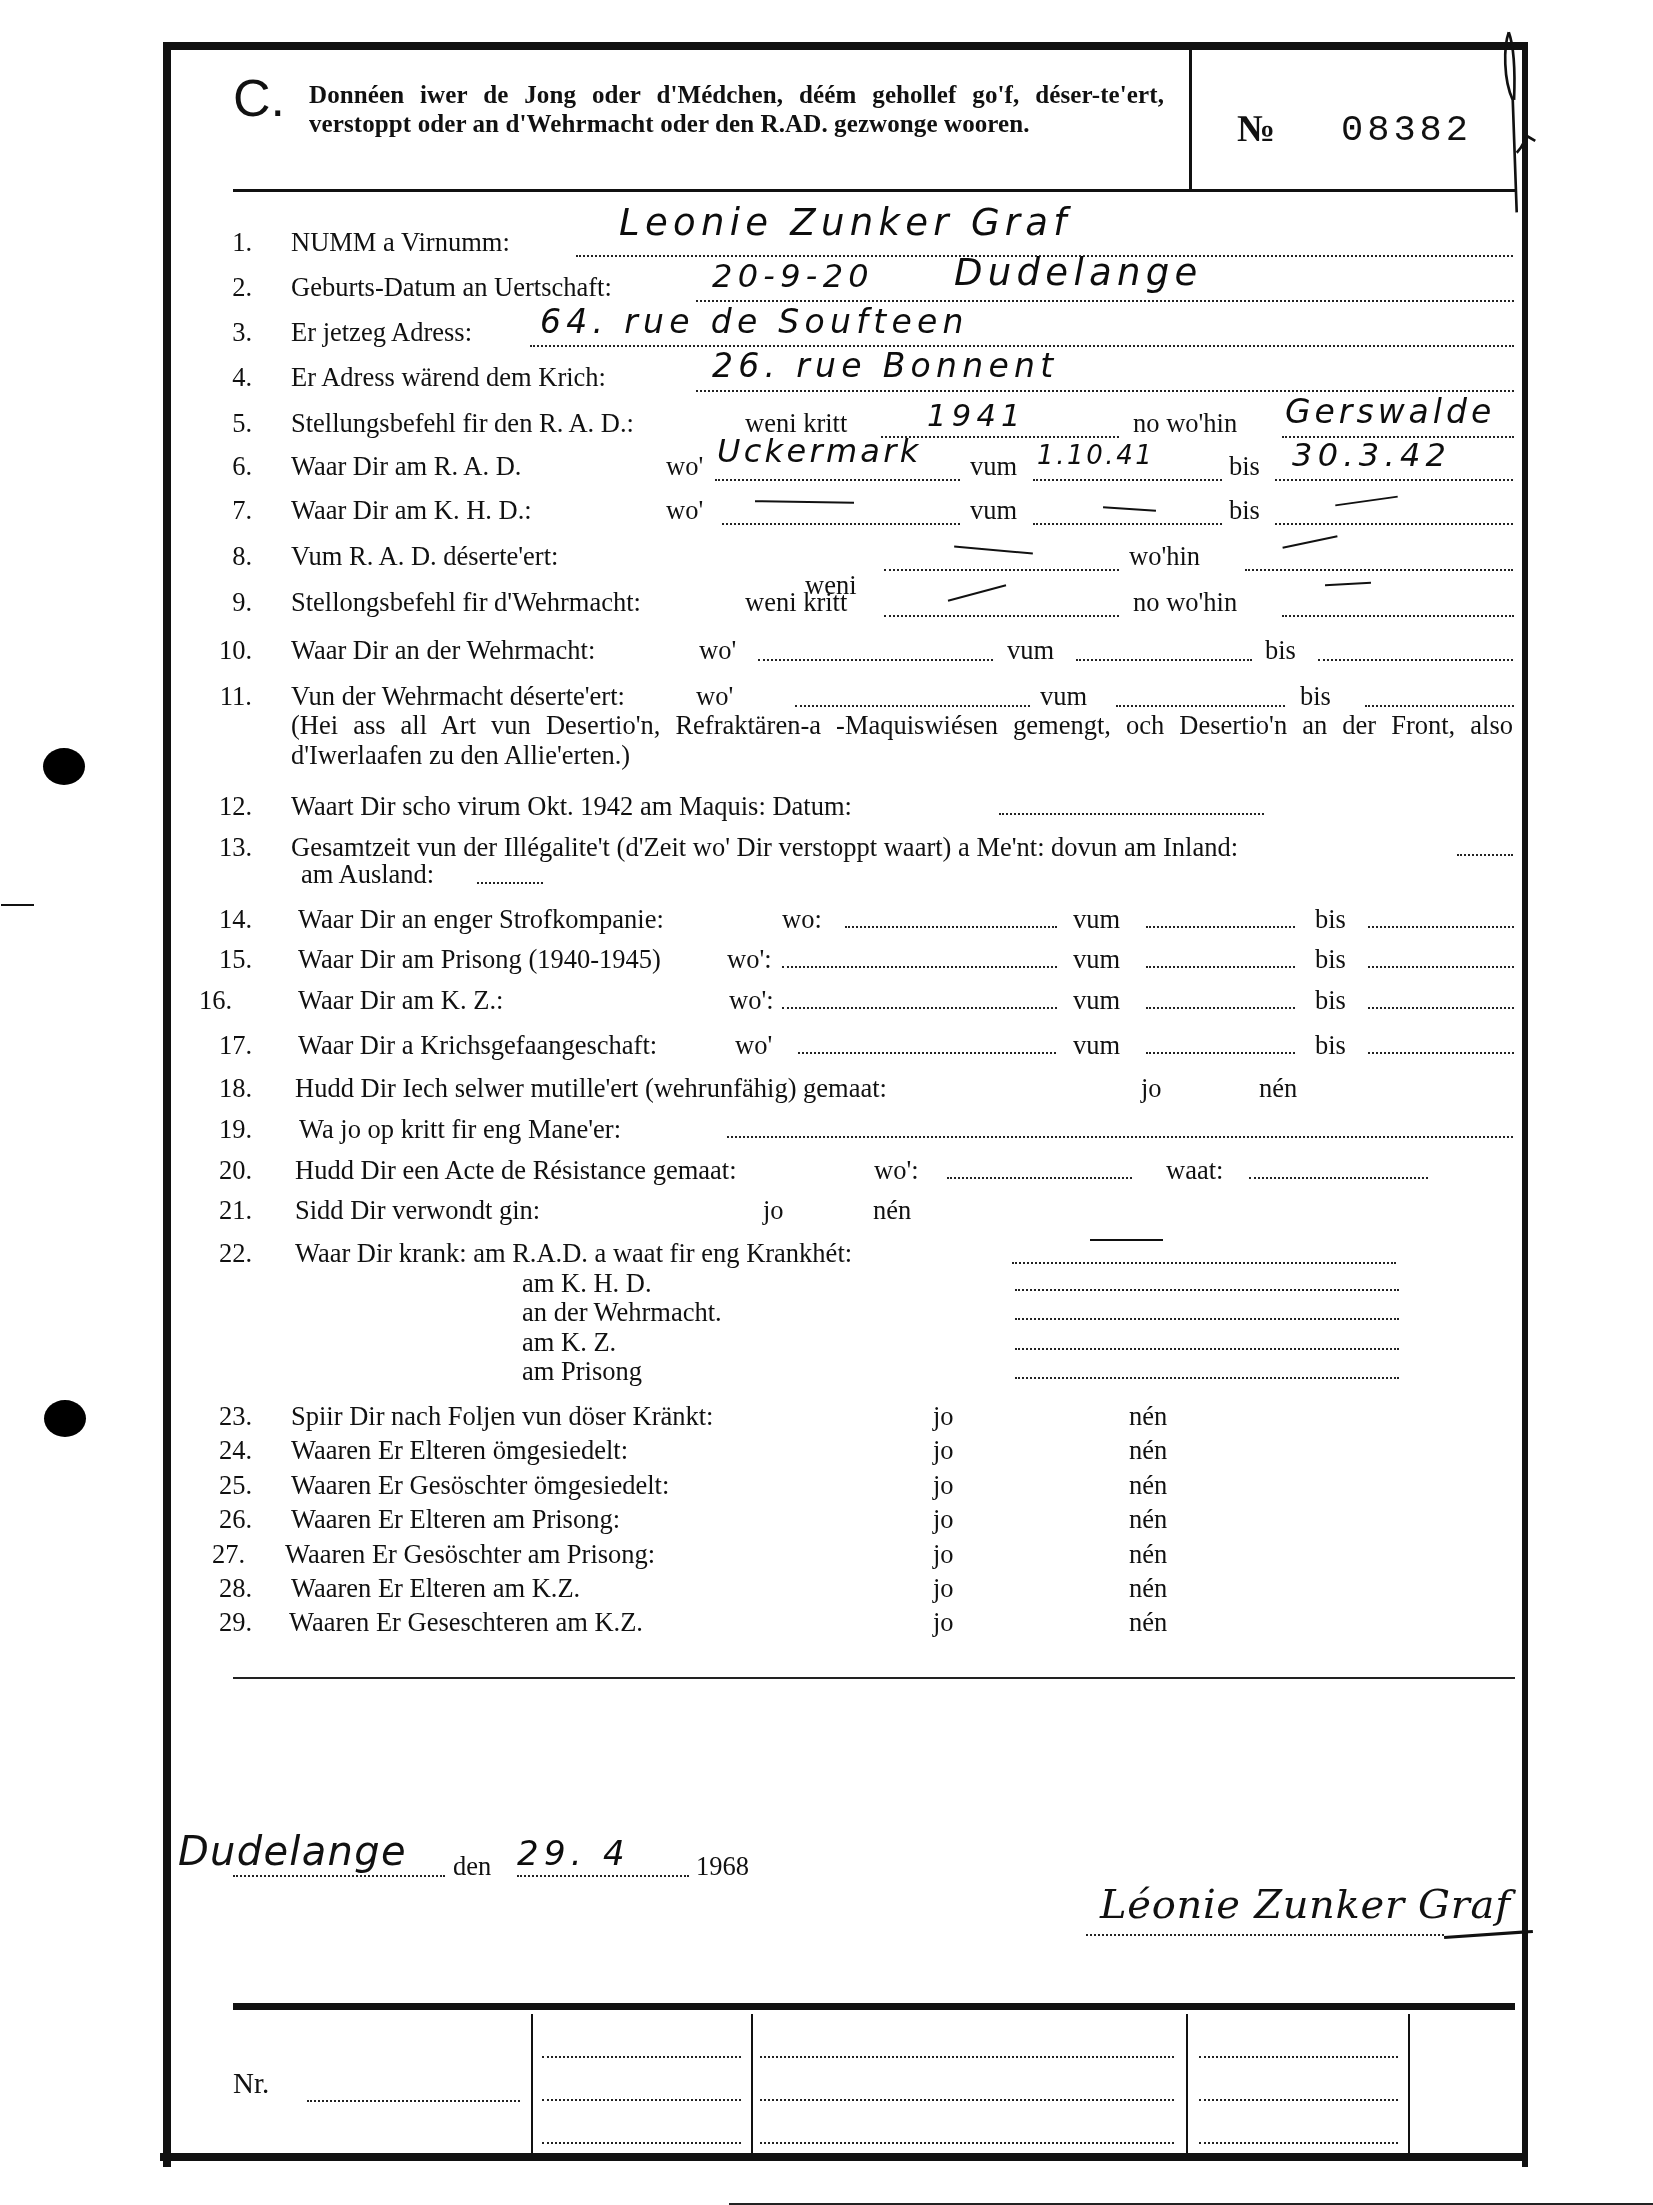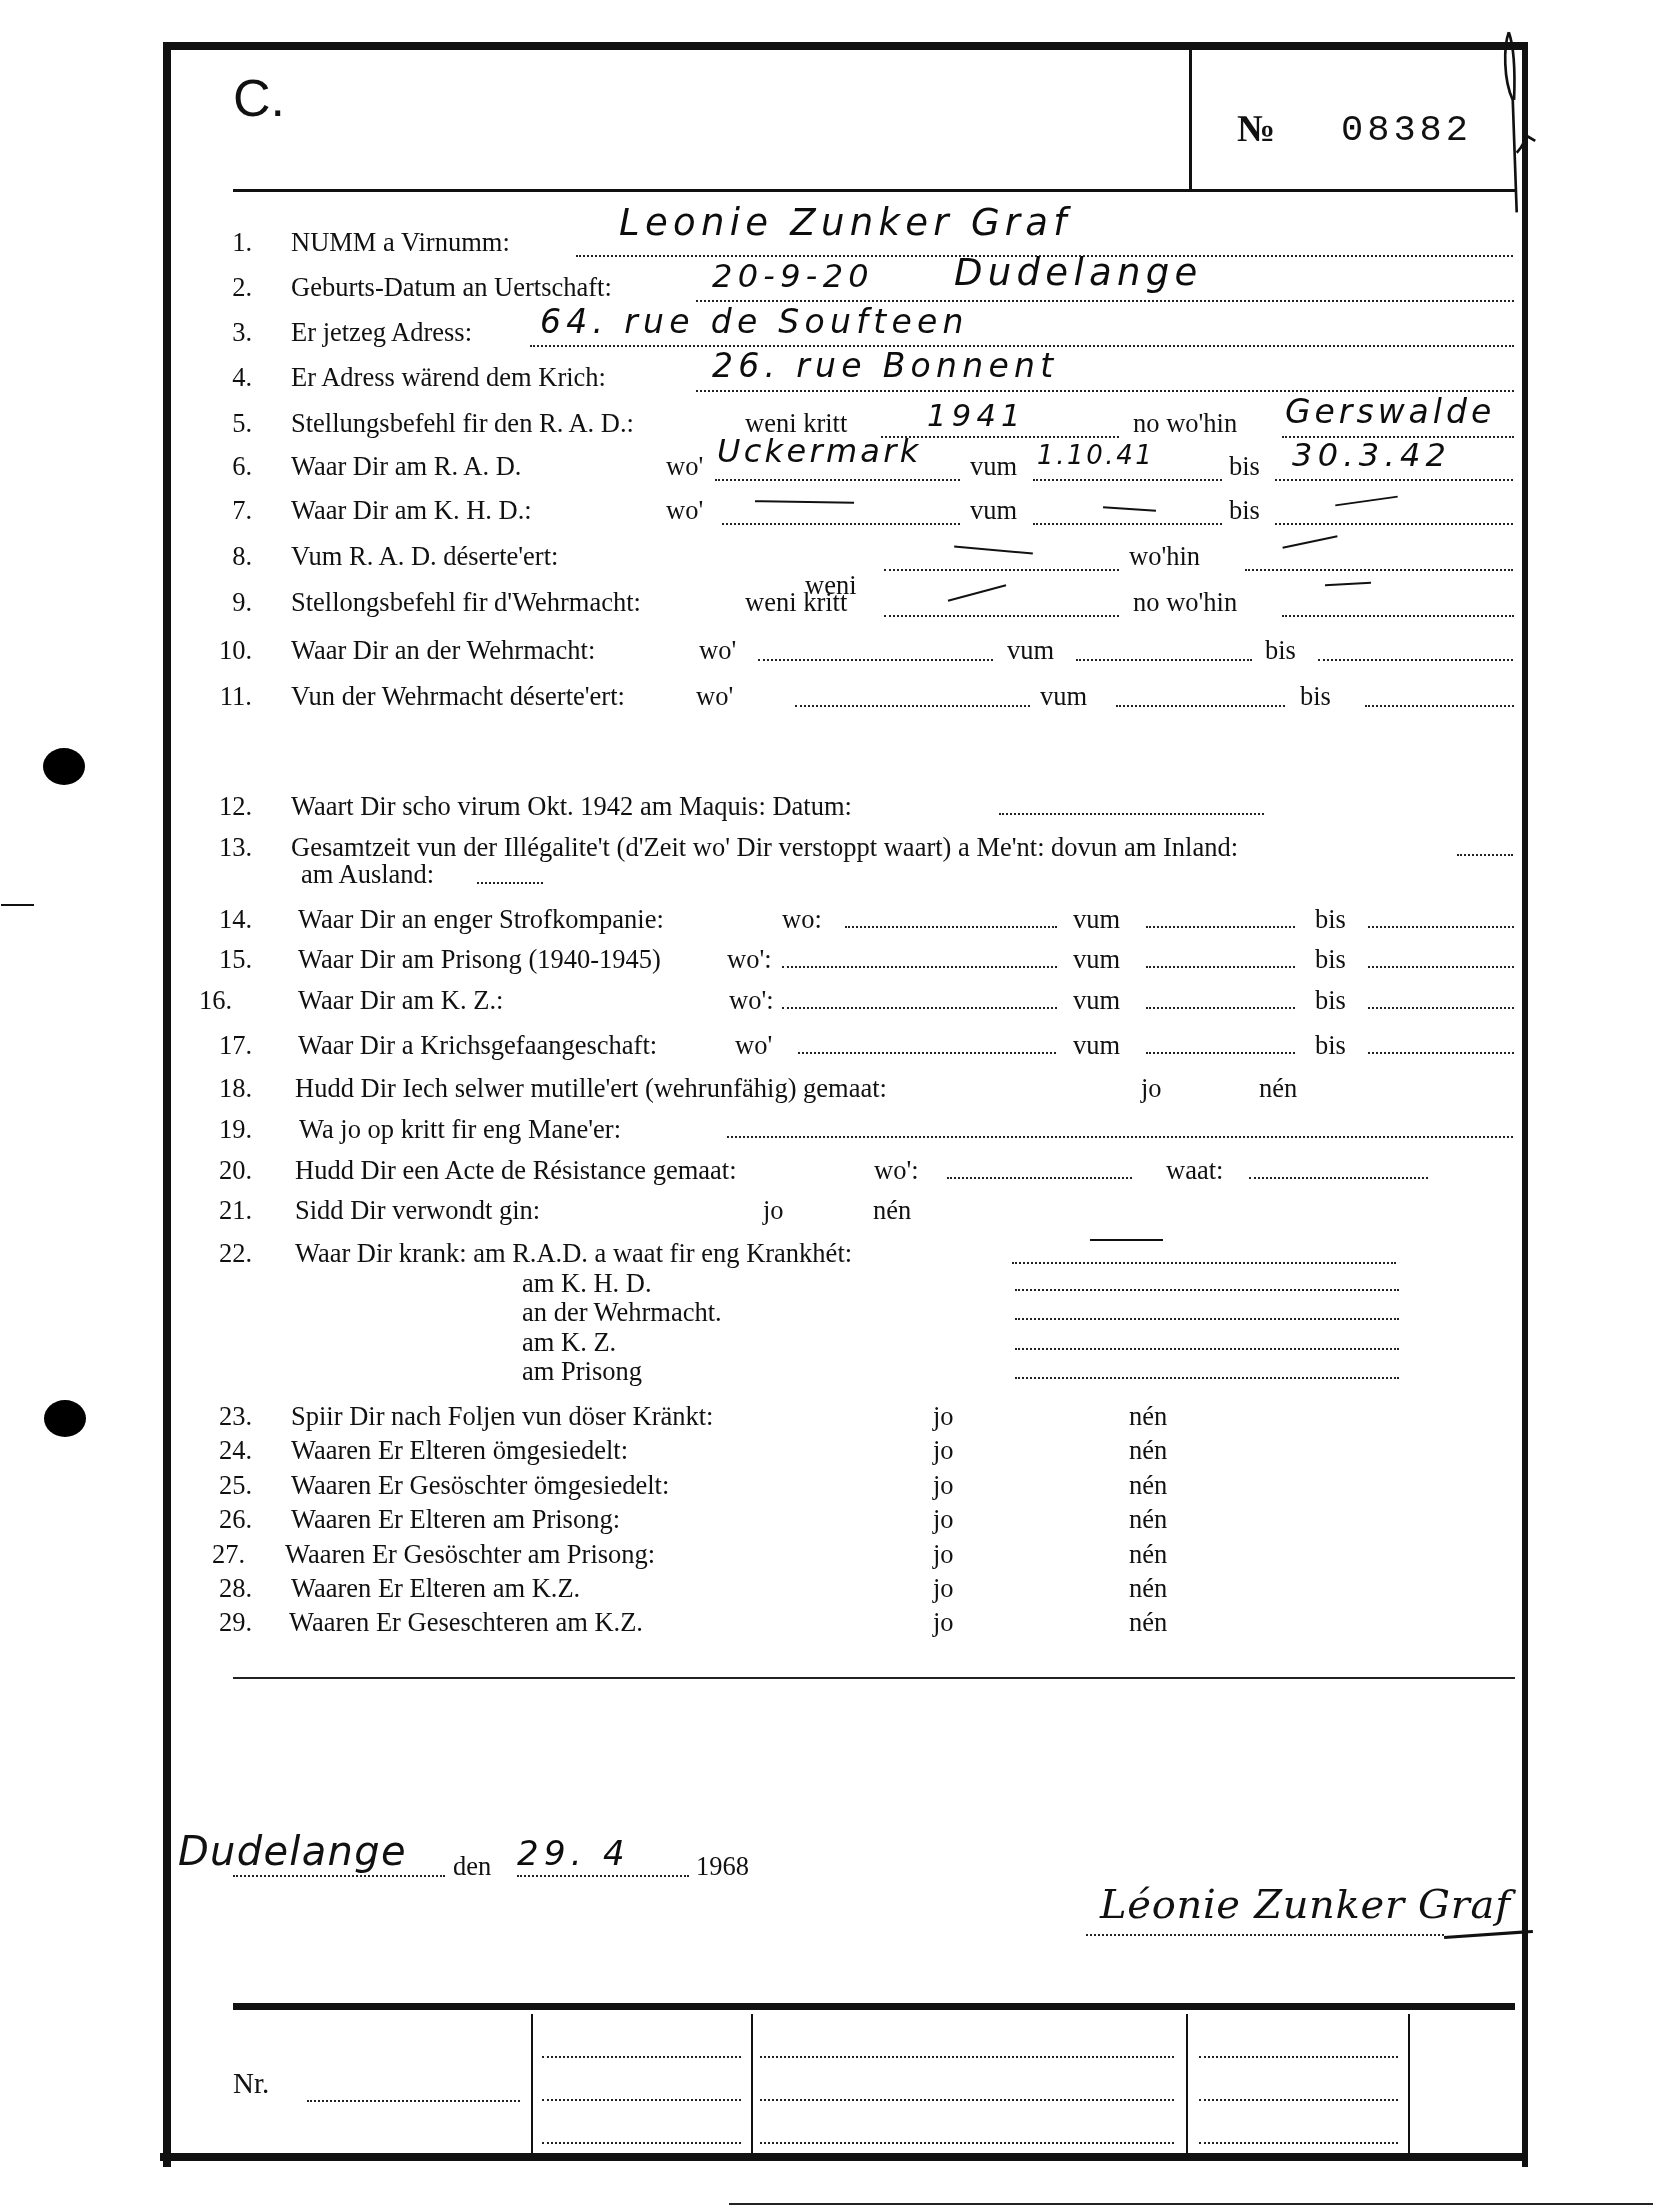--- a/index.html
+++ b/index.html
@@ -47,20 +47,21 @@
 <div class="page">
 
   <div class="hole" style="left:43px;top:748px;"></div>
   <div class="hole" style="left:44px;top:1400px;"></div>
   <div class="edge-mark" style="left:1.3px;top:904px;width:33px;"></div>
 
   <div class="frame"></div>
   <div class="frame-bottom"></div>
 
   <div class="hdr-letter">C.</div>
+  <div class="hdr-text">Donnéen iwer de Jong oder d'Médchen, déém gehollef go'f, déser-te'ert, verstoppt oder an d'Wehrmacht oder den R.AD. gezwonge wooren.</div>
   <div class="hdr-vline"></div>
   <div class="hdr-no">№</div>
   <div class="hdr-num">08382</div>
   <div class="hdr-rule"></div>
   <svg class="pen-stroke" style="left:1494px;top:26.5px;" width="60" height="192" viewBox="0 0 90 290">
     <path d="M22 8 C14 30,14 80,28 110 L34 280" stroke="#111" stroke-width="4" fill="none"></path>
     <path d="M22 8 C30 30,32 60,30 110" stroke="#111" stroke-width="4" fill="none"></path>
     <path d="M34 190 C44 180,46 170,50 165 M50 165 L62 172" stroke="#111" stroke-width="4" fill="none"></path>
   </svg>
 
@@ -168,20 +169,21 @@
   <div class="row" style="top:682px;">
     <span class="num" style="left:199px;">11.</span>
     <span class="lbl" style="left:291px;">Vun der Wehrmacht déserte'ert:</span>
     <span class="lbl" style="left:696px;">wo'</span>
     <span class="dots" style="left:795px;width:235px;top:22.5px;"></span>
     <span class="lbl" style="left:1040px;">vum</span>
     <span class="dots" style="left:1116px;width:169px;top:22.5px;"></span>
     <span class="lbl" style="left:1300px;">bis</span>
     <span class="dots" style="left:1365px;width:149px;top:22.5px;"></span>
   </div>
+  <div style="position:absolute;left:291px;top:710px;width:1222px;font-size:26.5px;line-height:30px;text-align:justify;">(Hei ass all Art vun Desertio'n, Refraktären-a -Maquiswiésen gemengt, och Desertio'n an der Front, also d'Iwerlaafen zu den Allie'erten.)</div>
 
   <div class="row" style="top:792px;">
     <span class="num" style="left:199px;">12.</span>
     <span class="lbl" style="left:291px;">Waart Dir scho virum Okt. 1942 am Maquis: Datum:</span>
     <span class="dots" style="left:999px;width:265px;top:21px;"></span>
   </div>
 
   <div class="row" style="top:833px;">
     <span class="num" style="left:199px;">13.</span>
     <span class="lbl" style="left:291px;">Gesamtzeit vun der Illégalite't (d'Zeit wo' Dir verstoppt waart) a Me'nt: dovun am Inland:</span>

